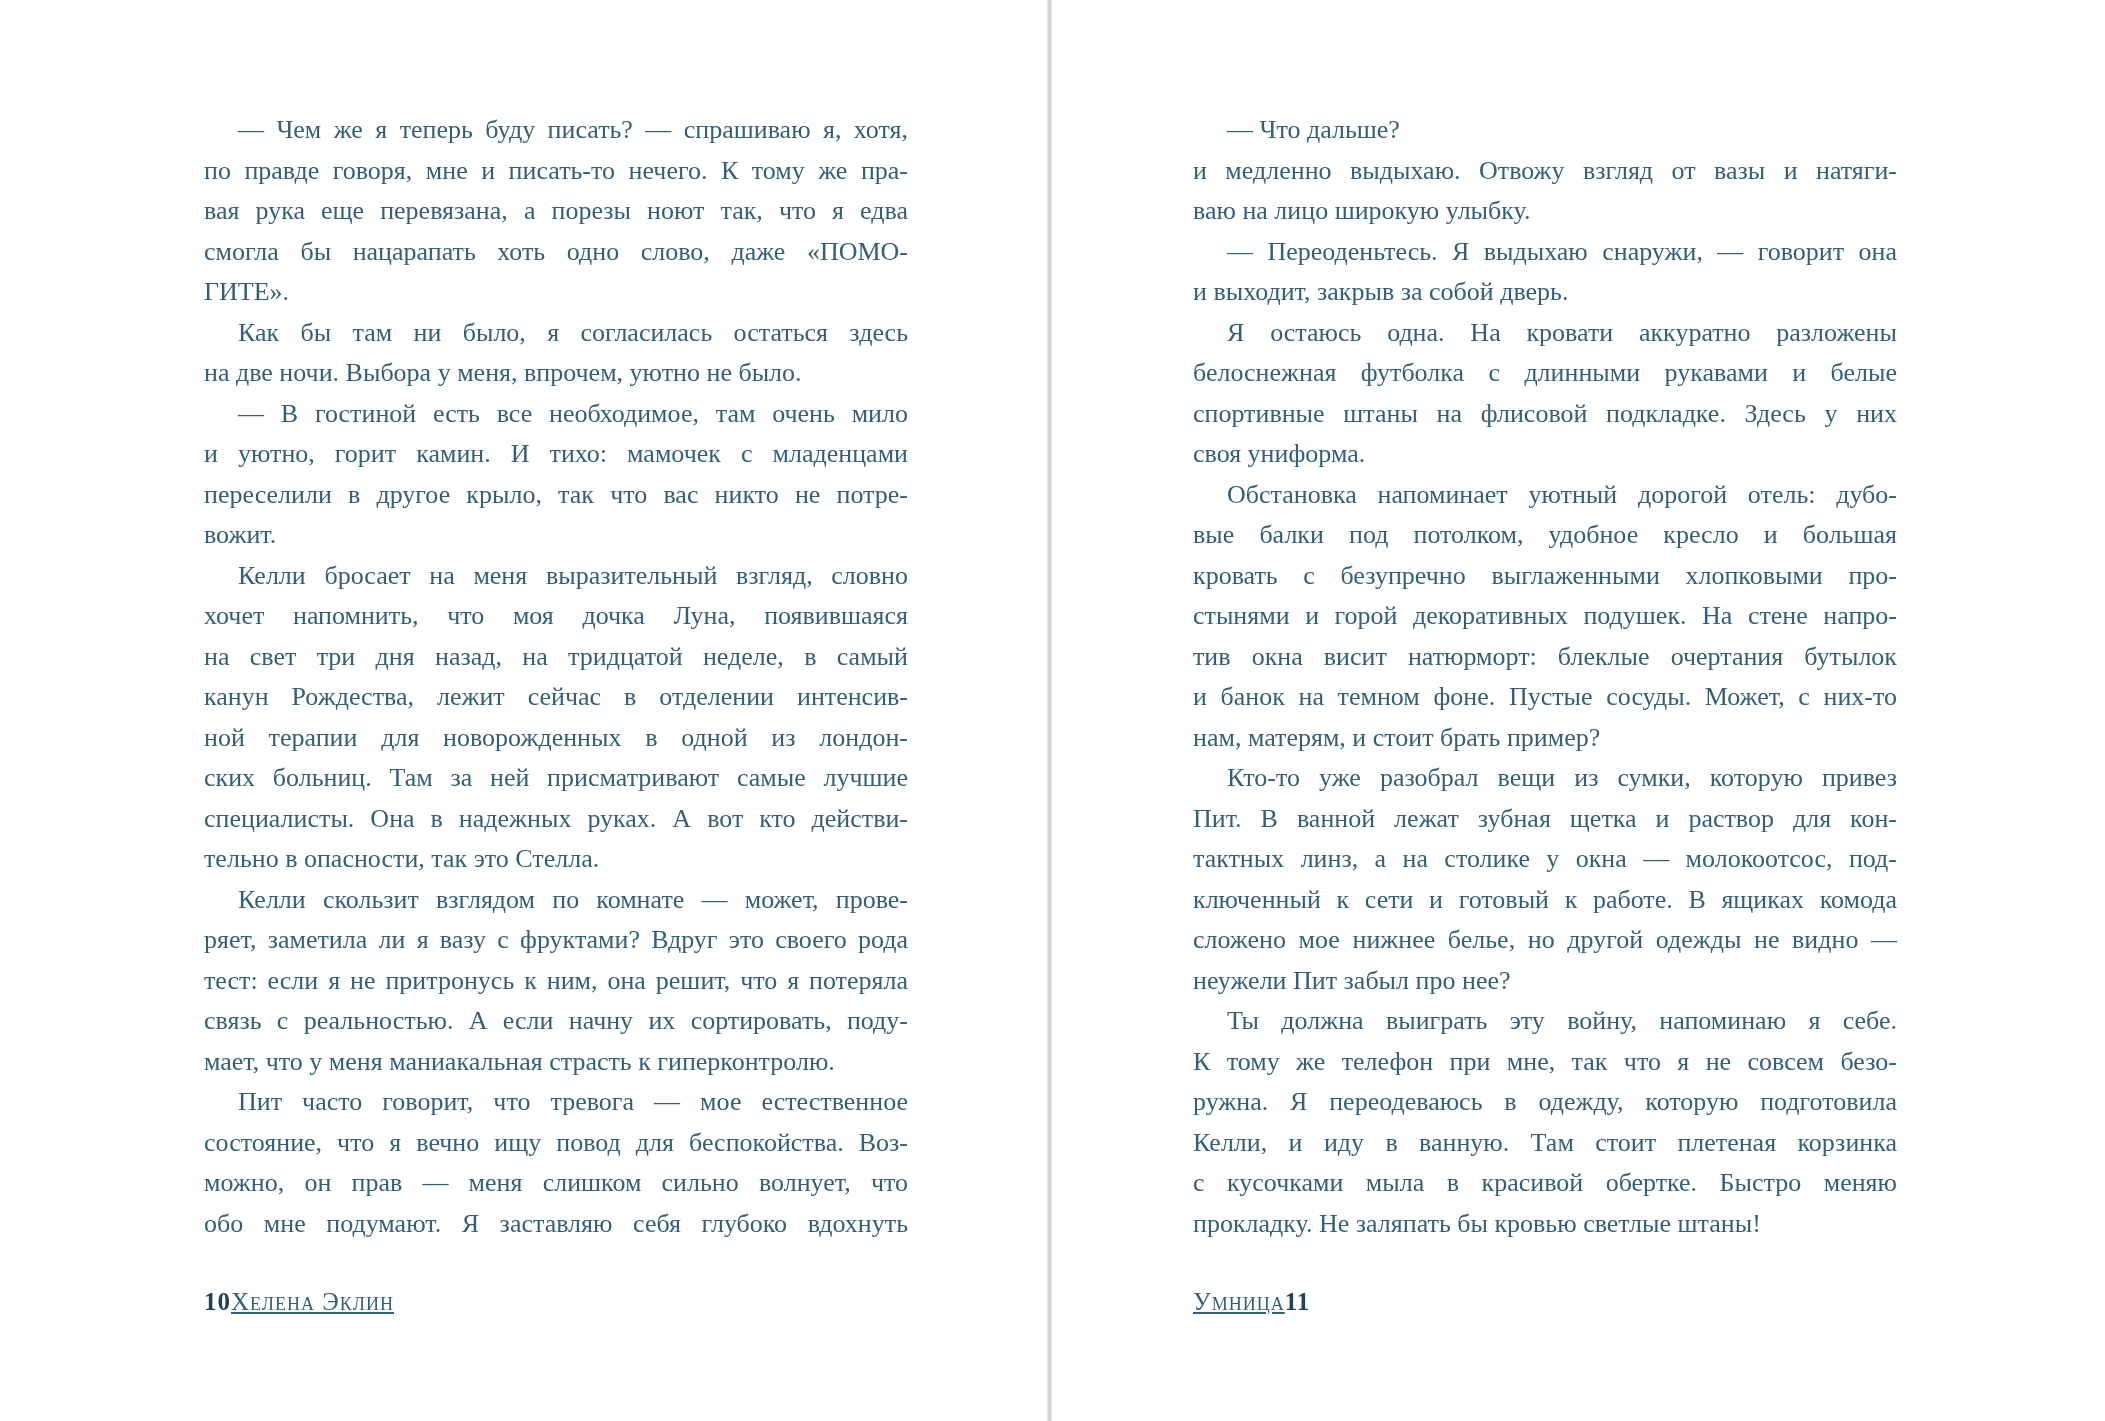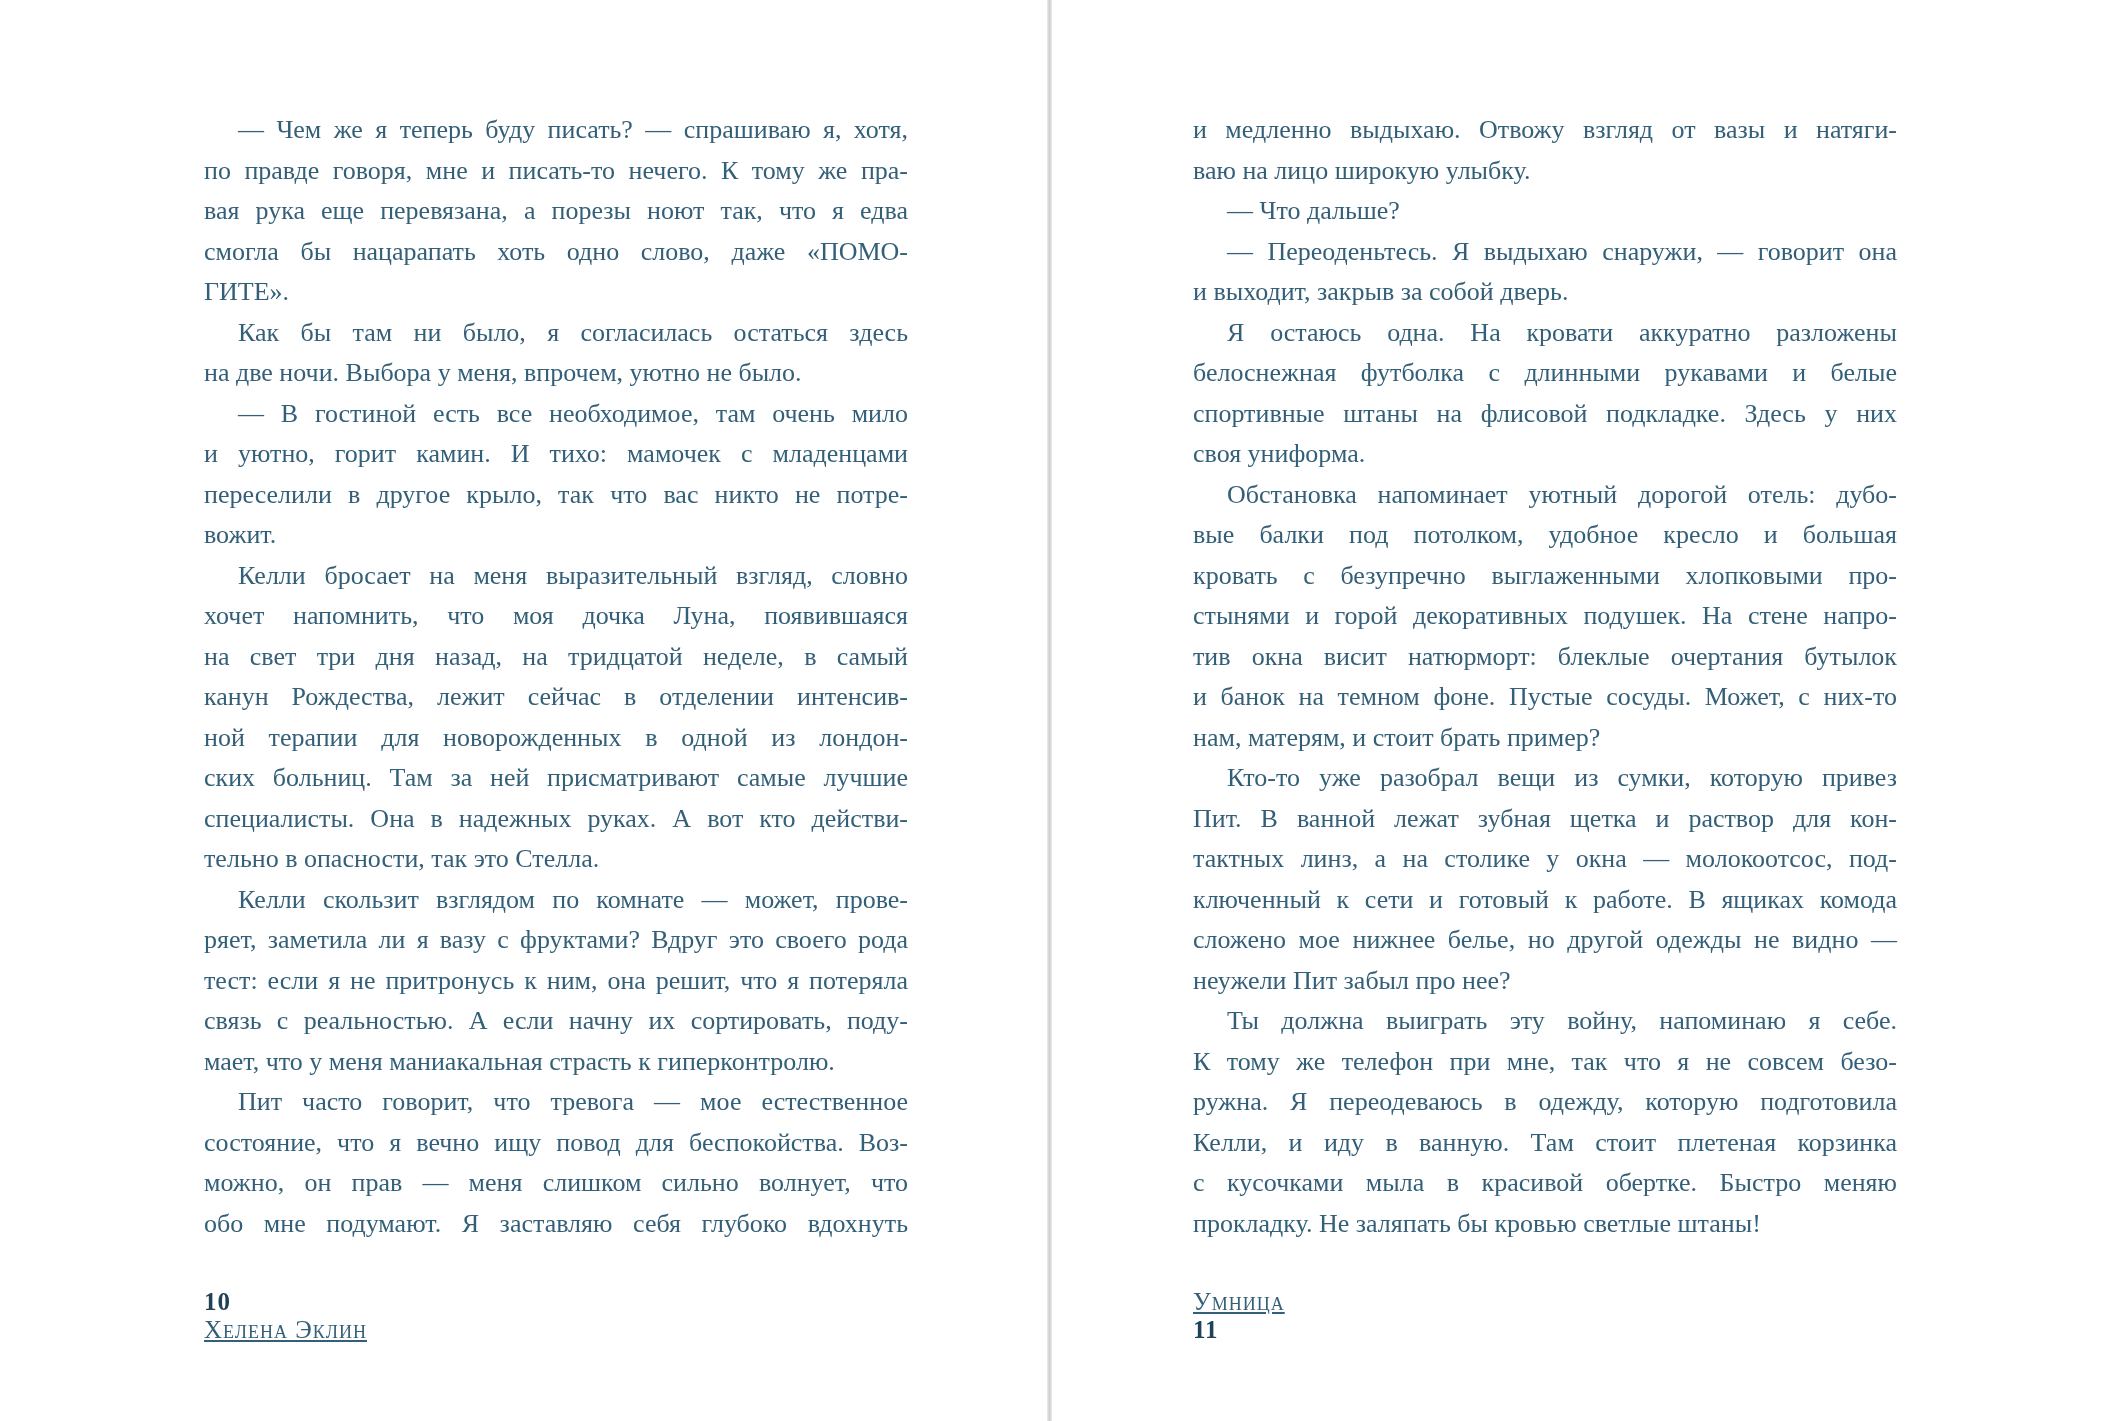--- a/index.html
+++ b/index.html
@@ -52,21 +52,20 @@
   }
   .line.ind { text-indent: 34px; }
   .footer {
     position: absolute;
     top: 1288px;
     width: 704px;
     height: 34px;
     display: flex;
     justify-content: flex-start;
     align-items: baseline;
-    flex-direction: column;
   }
   #page-left  .footer { left: 204px; }
   #page-right .footer { left: 141px; }
   .page-num {
     font-weight: bold;
     font-size: 25px;
     color: var(--pagenum-color, #1f4256);
     letter-spacing: 1px;
   }
   .running-head {
@@ -129,25 +128,25 @@
       <span class="page-num">10</span>
       <span class="running-head">Хелена Эклин</span>
     </div>
   </div>
 
   <div class="divider"></div>
 
   <div class="page" id="page-right">
     <div class="page-text">
         <div class="para">
+          <div class="line ind">— Что дальше?</div>
+        </div>
+        <div class="para">
           <div class="line j">и медленно выдыхаю. Отвожу взгляд от вазы и натяги-</div>
           <div class="line">ваю на лицо широкую улыбку.</div>
-        </div>
-        <div class="para">
-          <div class="line ind">— Что дальше?</div>
         </div>
         <div class="para">
           <div class="line j ind">— Переоденьтесь. Я выдыхаю снаружи, — говорит она</div>
           <div class="line">и выходит, закрыв за собой дверь.</div>
         </div>
         <div class="para">
           <div class="line j ind">Я остаюсь одна. На кровати аккуратно разложены</div>
           <div class="line j">белоснежная футболка с длинными рукавами и белые</div>
           <div class="line j">спортивные штаны на флисовой подкладке. Здесь у них</div>
           <div class="line">своя униформа.</div>

